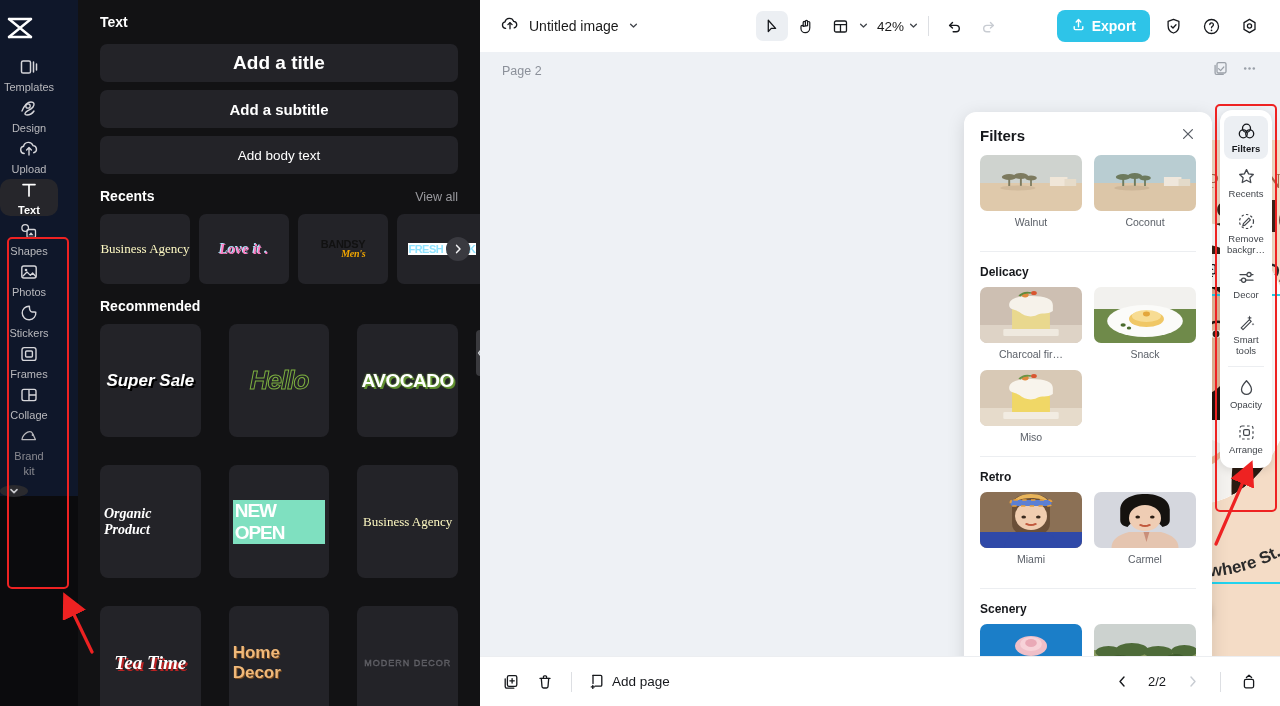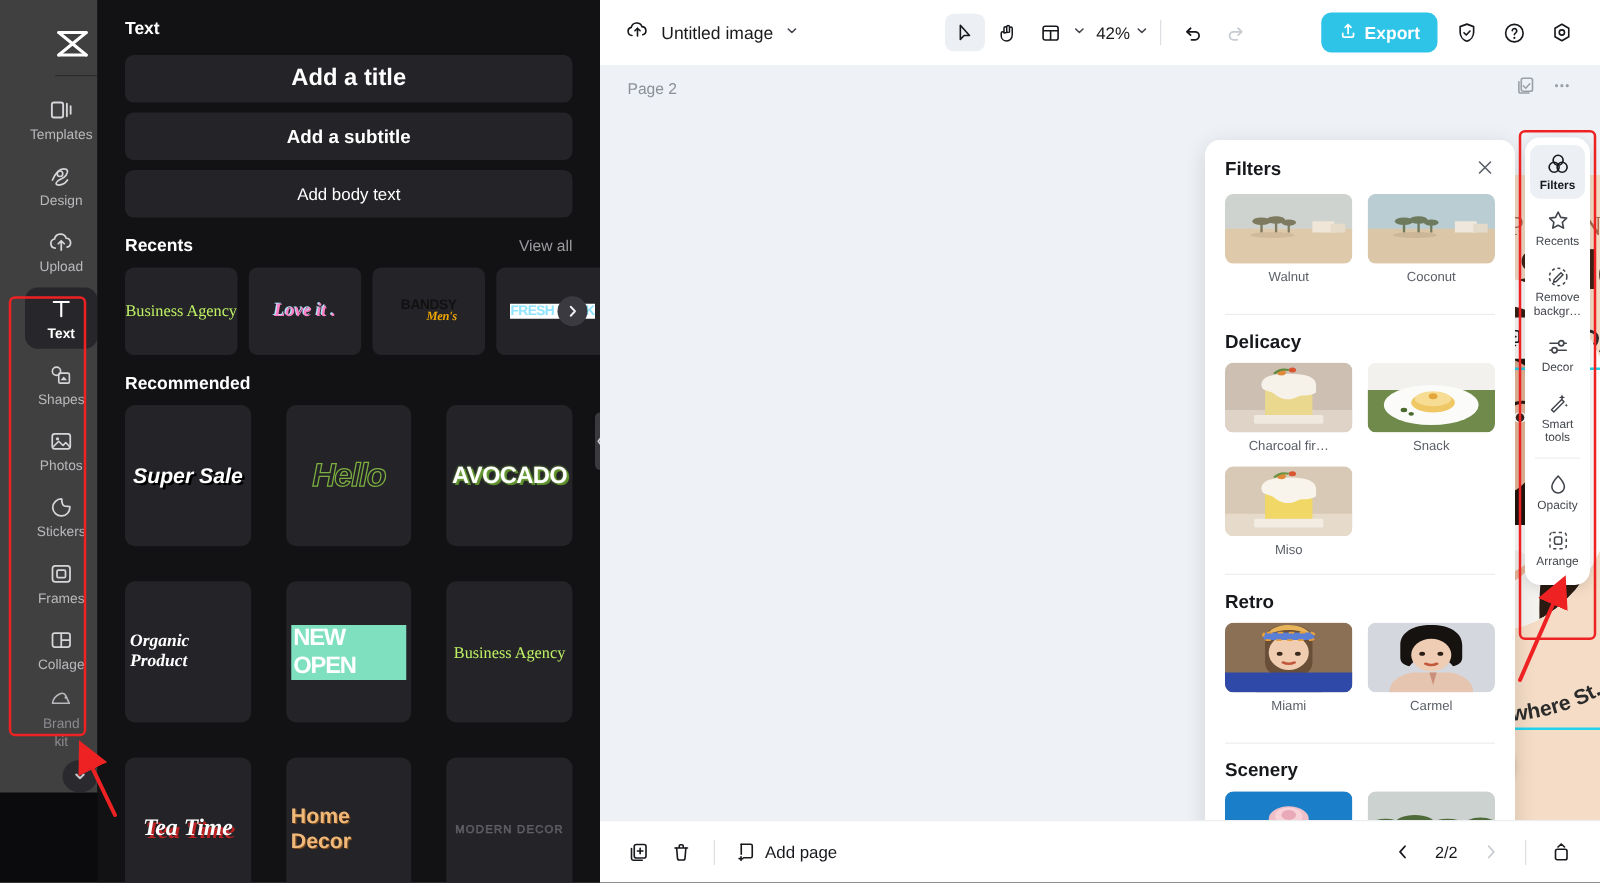--- a/index.html
+++ b/index.html
@@ -5,22 +5,22 @@
   * { box-sizing: border-box; margin: 0; padding: 0; }
   html, body {
     width: 1280px; height: 706px;
     font-family: "Liberation Sans", sans-serif;
     background: #0b0b0d; overflow: hidden;
   }
   .app { position: relative; width: 1280px; height: 706px; display: flex; background:#0b0b0d; }
 
   
   .rail {
-    width: 78px; height: 634px; background: #404040;
-    display: flex; flex-direction: column; align-items: flex-end;
+    width: 78px; height: 496px; background: #0f172a;
+    display: flex; flex-direction: column; align-items: flex-start;
     padding-top: 8px; position: relative; flex: 0 0 78px;
   }
   .logo { width: 40px; height: 40px; display:flex; align-items:center; justify-content:center; margin-top: 8px; }
   .rail-sep { width: 34px; height: 1px; background: #2c2c30; margin: 6px 0 10px; }
   .rail-item {
     width: 58px; height: 52px; border-radius: 10px;
     display: flex; flex-direction: column; align-items: center; justify-content: center;
     gap: 3px; cursor: pointer; margin-bottom: 4px;
   }
   .rail-item.active { background: #26262b; }
@@ -69,21 +69,21 @@
     position:absolute; right: -4px; top: 330px; width: 8px; height: 46px; background:#3a3a3e;
     border-radius: 5px; display:flex; align-items:center; justify-content:center; cursor:pointer; z-index: 6;
   }
 
   
   .s-superSale { font-family:"Liberation Sans",sans-serif; font-style: italic; font-weight:700; font-size:17px; color:#fff; text-shadow: 2px 2px 0 #000; }
   .s-hello { font-family:"Liberation Sans",sans-serif; font-style:italic; font-weight:700; font-size:26px; color:transparent; -webkit-text-stroke: 1px #7db040; letter-spacing:-1px;}
   .s-avocado { font-family:"Liberation Sans",sans-serif; font-weight:700; font-size:19px; color:#fff; text-shadow: 0 0 2px #82c045, 2px 2px 0 #5d8a2d; letter-spacing:-0.5px;}
   .s-organic { font-family:"Liberation Serif",serif; font-style:italic; font-weight:700; font-size:14px; color:#fff; }
   .s-newopen { font-family:"Liberation Sans",sans-serif; font-weight:700; font-size:19px; color:#fff; background:#7fe0c0; padding:0 2px; letter-spacing:-1px; }
-  .s-bizagency { font-family:"Liberation Serif",serif; font-size:13px; color:#bef264; }
+  .s-bizagency { font-family:"Liberation Serif",serif; font-size:13px; color:#fef9c3; }
   .s-teatime { font-family:"Liberation Serif",serif; font-style:italic; font-weight:700; font-size:19px; color:#fff; text-shadow:2px 2px 0 #b22; }
   .s-homedecor { font-family:"Liberation Sans",sans-serif; font-weight:700; font-size:17px; color:#f0b97a; text-shadow:1px 1px 0 #7a4a1e; }
   .s-moderndecor { font-family:"Liberation Sans",sans-serif; font-size:9px; color:#4a4a50; letter-spacing:1px; -webkit-text-stroke:0.4px #6a6a70; }
   .s-loveit { font-family:"Liberation Serif",serif; font-style:italic; font-weight:700; font-size:15px; color:#ff7fc2; text-shadow:-1px -1px 0 #aee6ff; }
   .s-bandsy { font-family:"Liberation Sans",sans-serif; font-weight:700; font-size:11px; color:#111; letter-spacing:-0.3px; line-height:10px; }
   .s-bandsy i { display:block; font-family:"Liberation Serif",serif; font-style:italic; color:#f0a500; font-size:10px; text-align:right; }
   .s-freshlook { font-family:"Liberation Sans",sans-serif; font-weight:700; font-size:11px; color:#8fe3ff; background:#fff; letter-spacing:-0.5px; }
 
   
   .editor { flex: 1 1 auto; height: 706px; background: #ffffff; display:flex; flex-direction: column; position:relative; }
@@ -150,21 +150,21 @@
     display:flex; flex-direction:column; overflow:hidden; z-index: 9;
   }
   .f-head { display:flex; align-items:center; padding: 14px 16px 10px; }
   .f-head .t { font-size: 15px; font-weight:700; color:#16181c; }
   .f-head .x { margin-left:auto; cursor:pointer; color:#5b6068; font-size: 18px; line-height:1; }
   .f-body { flex:1 1 auto; overflow:hidden; padding: 0 16px 10px; }
   .f-grid { display:grid; grid-template-columns: repeat(2, 1fr); gap: 10px 12px; }
   .fcell { cursor:pointer; }
   .fthumb { width:100%; height: 56px; border-radius: 7px; overflow:hidden; position:relative; }
   .fname { font-size: 10.5px; color:#5b6068; text-align:center; margin-top: 5px; white-space:nowrap; overflow:hidden; text-overflow:ellipsis; }
-  .f-sec-t { font-size: 15px; font-weight:700; color:#16181c; margin: 13px 0 8px; }
+  .f-sec-t { font-size: 12px; font-weight:700; color:#16181c; margin: 13px 0 8px; }
   .f-div { height:1px; background:#eceef1; margin: 13px 0 0; }
 
   
   .rrail {
     position:absolute; right: 8px; top: 58px; width: 52px;
     background:#fff; border-radius: 12px; box-shadow: 0 2px 10px rgba(0,0,0,.12);
     padding: 6px 0; z-index: 10;
   }
   .rr-item { width: 44px; margin: 0 auto 2px; border-radius: 8px; padding: 6px 0 5px; display:flex; flex-direction:column; align-items:center; gap:2px; cursor:pointer; }
   .rr-item.active { background:#eceff3; }

